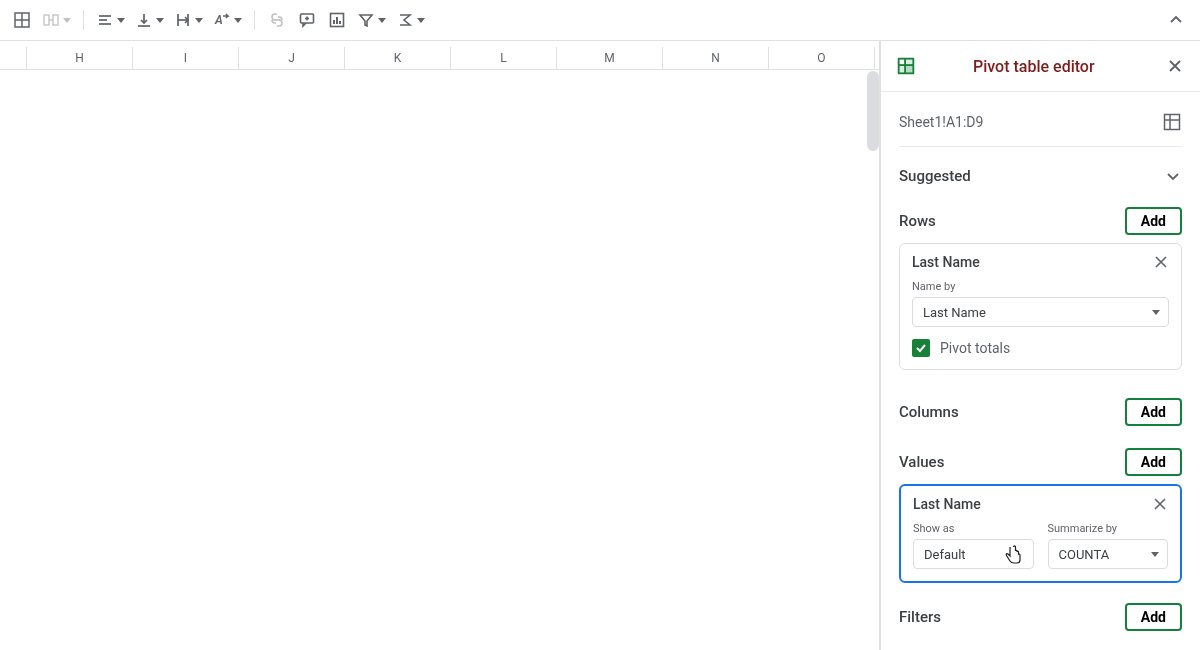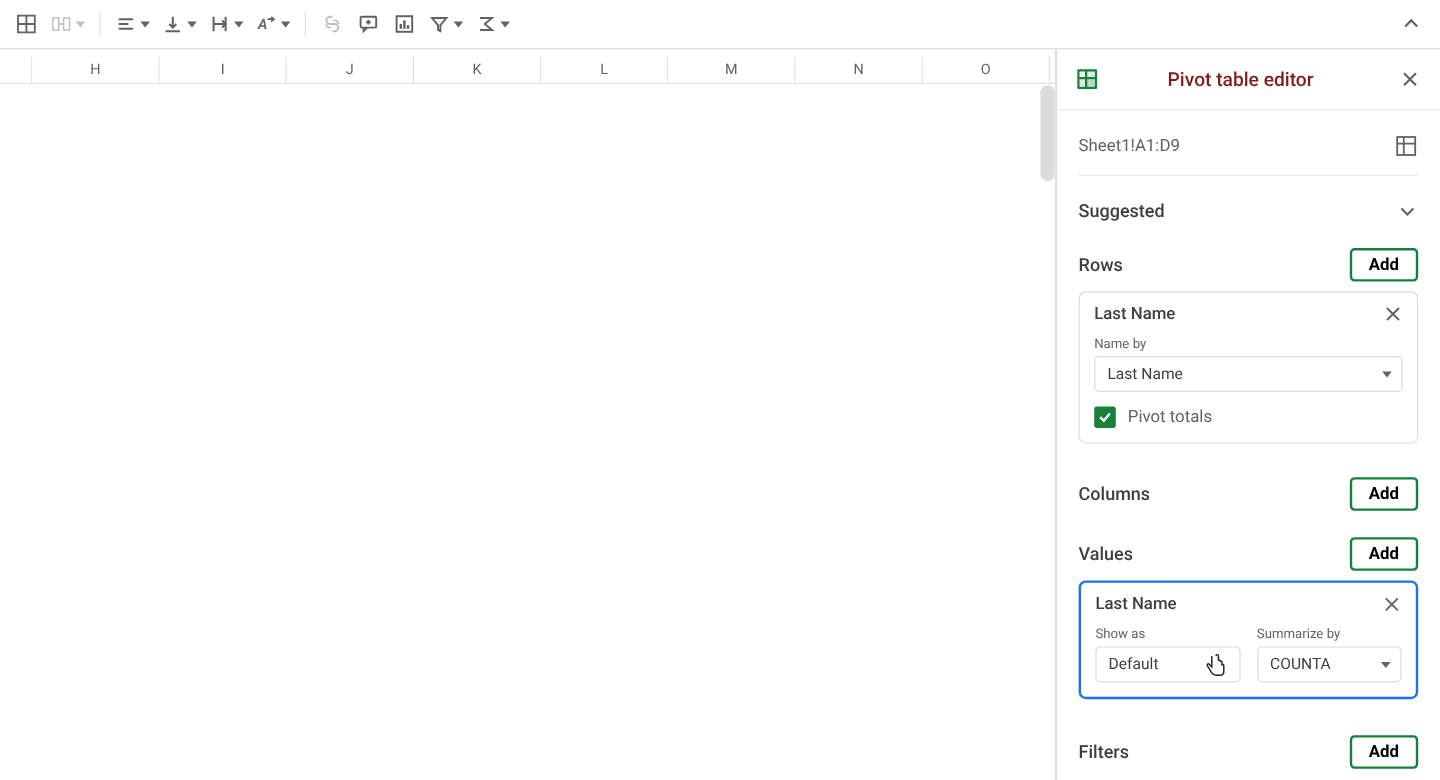--- a/index.html
+++ b/index.html
@@ -270,21 +270,21 @@
             <div class="field-group">
               <div class="field-label">Summarize by</div>
               <div class="select">
                 <span>COUNTA</span>
                 <span class="caret-down"></span>
               </div>
             </div>
           </div>
         </div>
 
-        <div class="section-row" style="margin-top:30px;">
+        <div class="section-row" style="margin-top:20px;">
           <div class="section-label">Filters</div>
           <div class="add-btn">Add</div>
         </div>
 
       </div>
     </div>
   </div>
 </div>
 
 </body></html>

